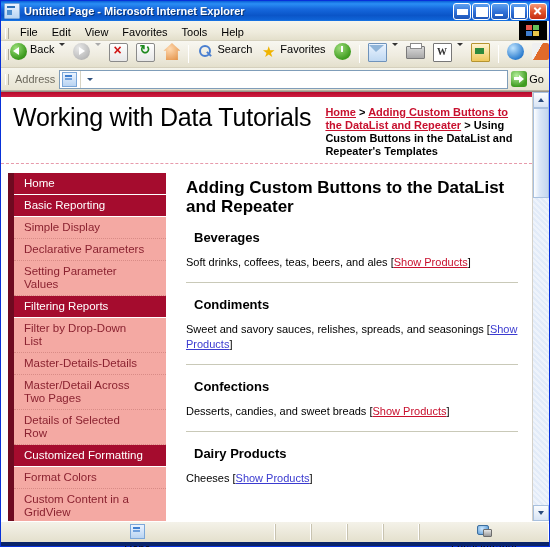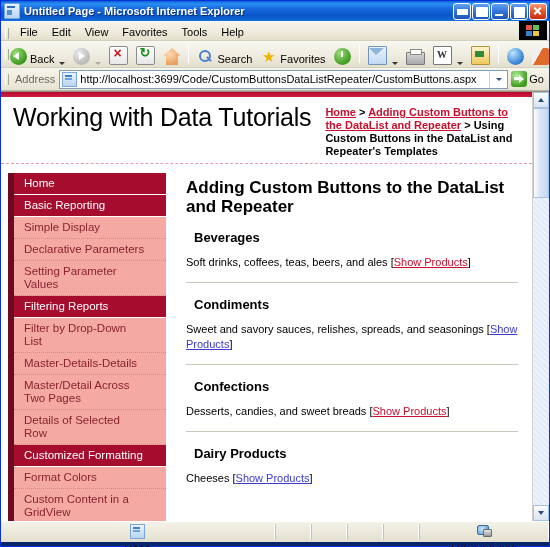--- a/index.html
+++ b/index.html
@@ -82,21 +82,21 @@
   .menu-logo .flag span:nth-child(2){left:7px;top:0;background:#64c05a;}
   .menu-logo .flag span:nth-child(3){left:0;top:6px;background:#3f7fd0;}
   .menu-logo .flag span:nth-child(4){left:7px;top:6px;background:#e8c64a;}
 
   
   .toolbar{
     height:26px;flex:0 0 26px;display:flex;align-items:center;
     background:linear-gradient(to bottom,#f8f7f1 0%,#efece0 55%,#e4e0cd 100%);
     border-bottom:1px solid #d5d0bd;
   }
-  .tb-btn{display:flex;align-items:flex-end;gap:3px;padding:1px 4px;height:22px;cursor:default;}
+  .tb-btn{display:flex;align-items:flex-start;gap:3px;padding:1px 4px;height:22px;cursor:default;}
   .tb-label{font-size:11px;color:#000;}
   .tb-sep{width:1px;height:18px;background:#c5c0ac;border-right:1px solid #fff;margin:0 4px;}
   .arrow-dn{
     width:0;height:0;border-left:3px solid transparent;border-right:3px solid transparent;
     border-top:3px solid #333;margin-left:2px;
   }
   .ico{width:17px;height:17px;position:relative;flex:0 0 17px;}
   
   .ico.back{border-radius:50%;background:radial-gradient(circle at 35% 30%,#9be07a,#3f9c20 65%,#2b7714);}
   .ico.fwd{border-radius:50%;background:radial-gradient(circle at 35% 30%,#e8e8e8,#bdbdbd 65%,#a3a3a3);}
@@ -371,21 +371,20 @@
       <span class="ico msgr"></span>
     </div>
 
   </div>
 
   <div class="addressbar">
     <div class="grip"></div>
     <div class="addr-label">Address</div>
     <div class="addr-input">
       <span class="addr-ico"></span>
-      <span class="addr-url">http://localhost:3699/Code/CustomButtonsDataListRepeater/CustomButtons.aspx</span>
       <span class="addr-drop">
           <span class="arrow-dn"></span>
         </span>
     </div>
     <div class="go-btn">
       <span class="go-ico"></span>
       <span class="go-label">Go</span>
     </div>
   </div>
 

